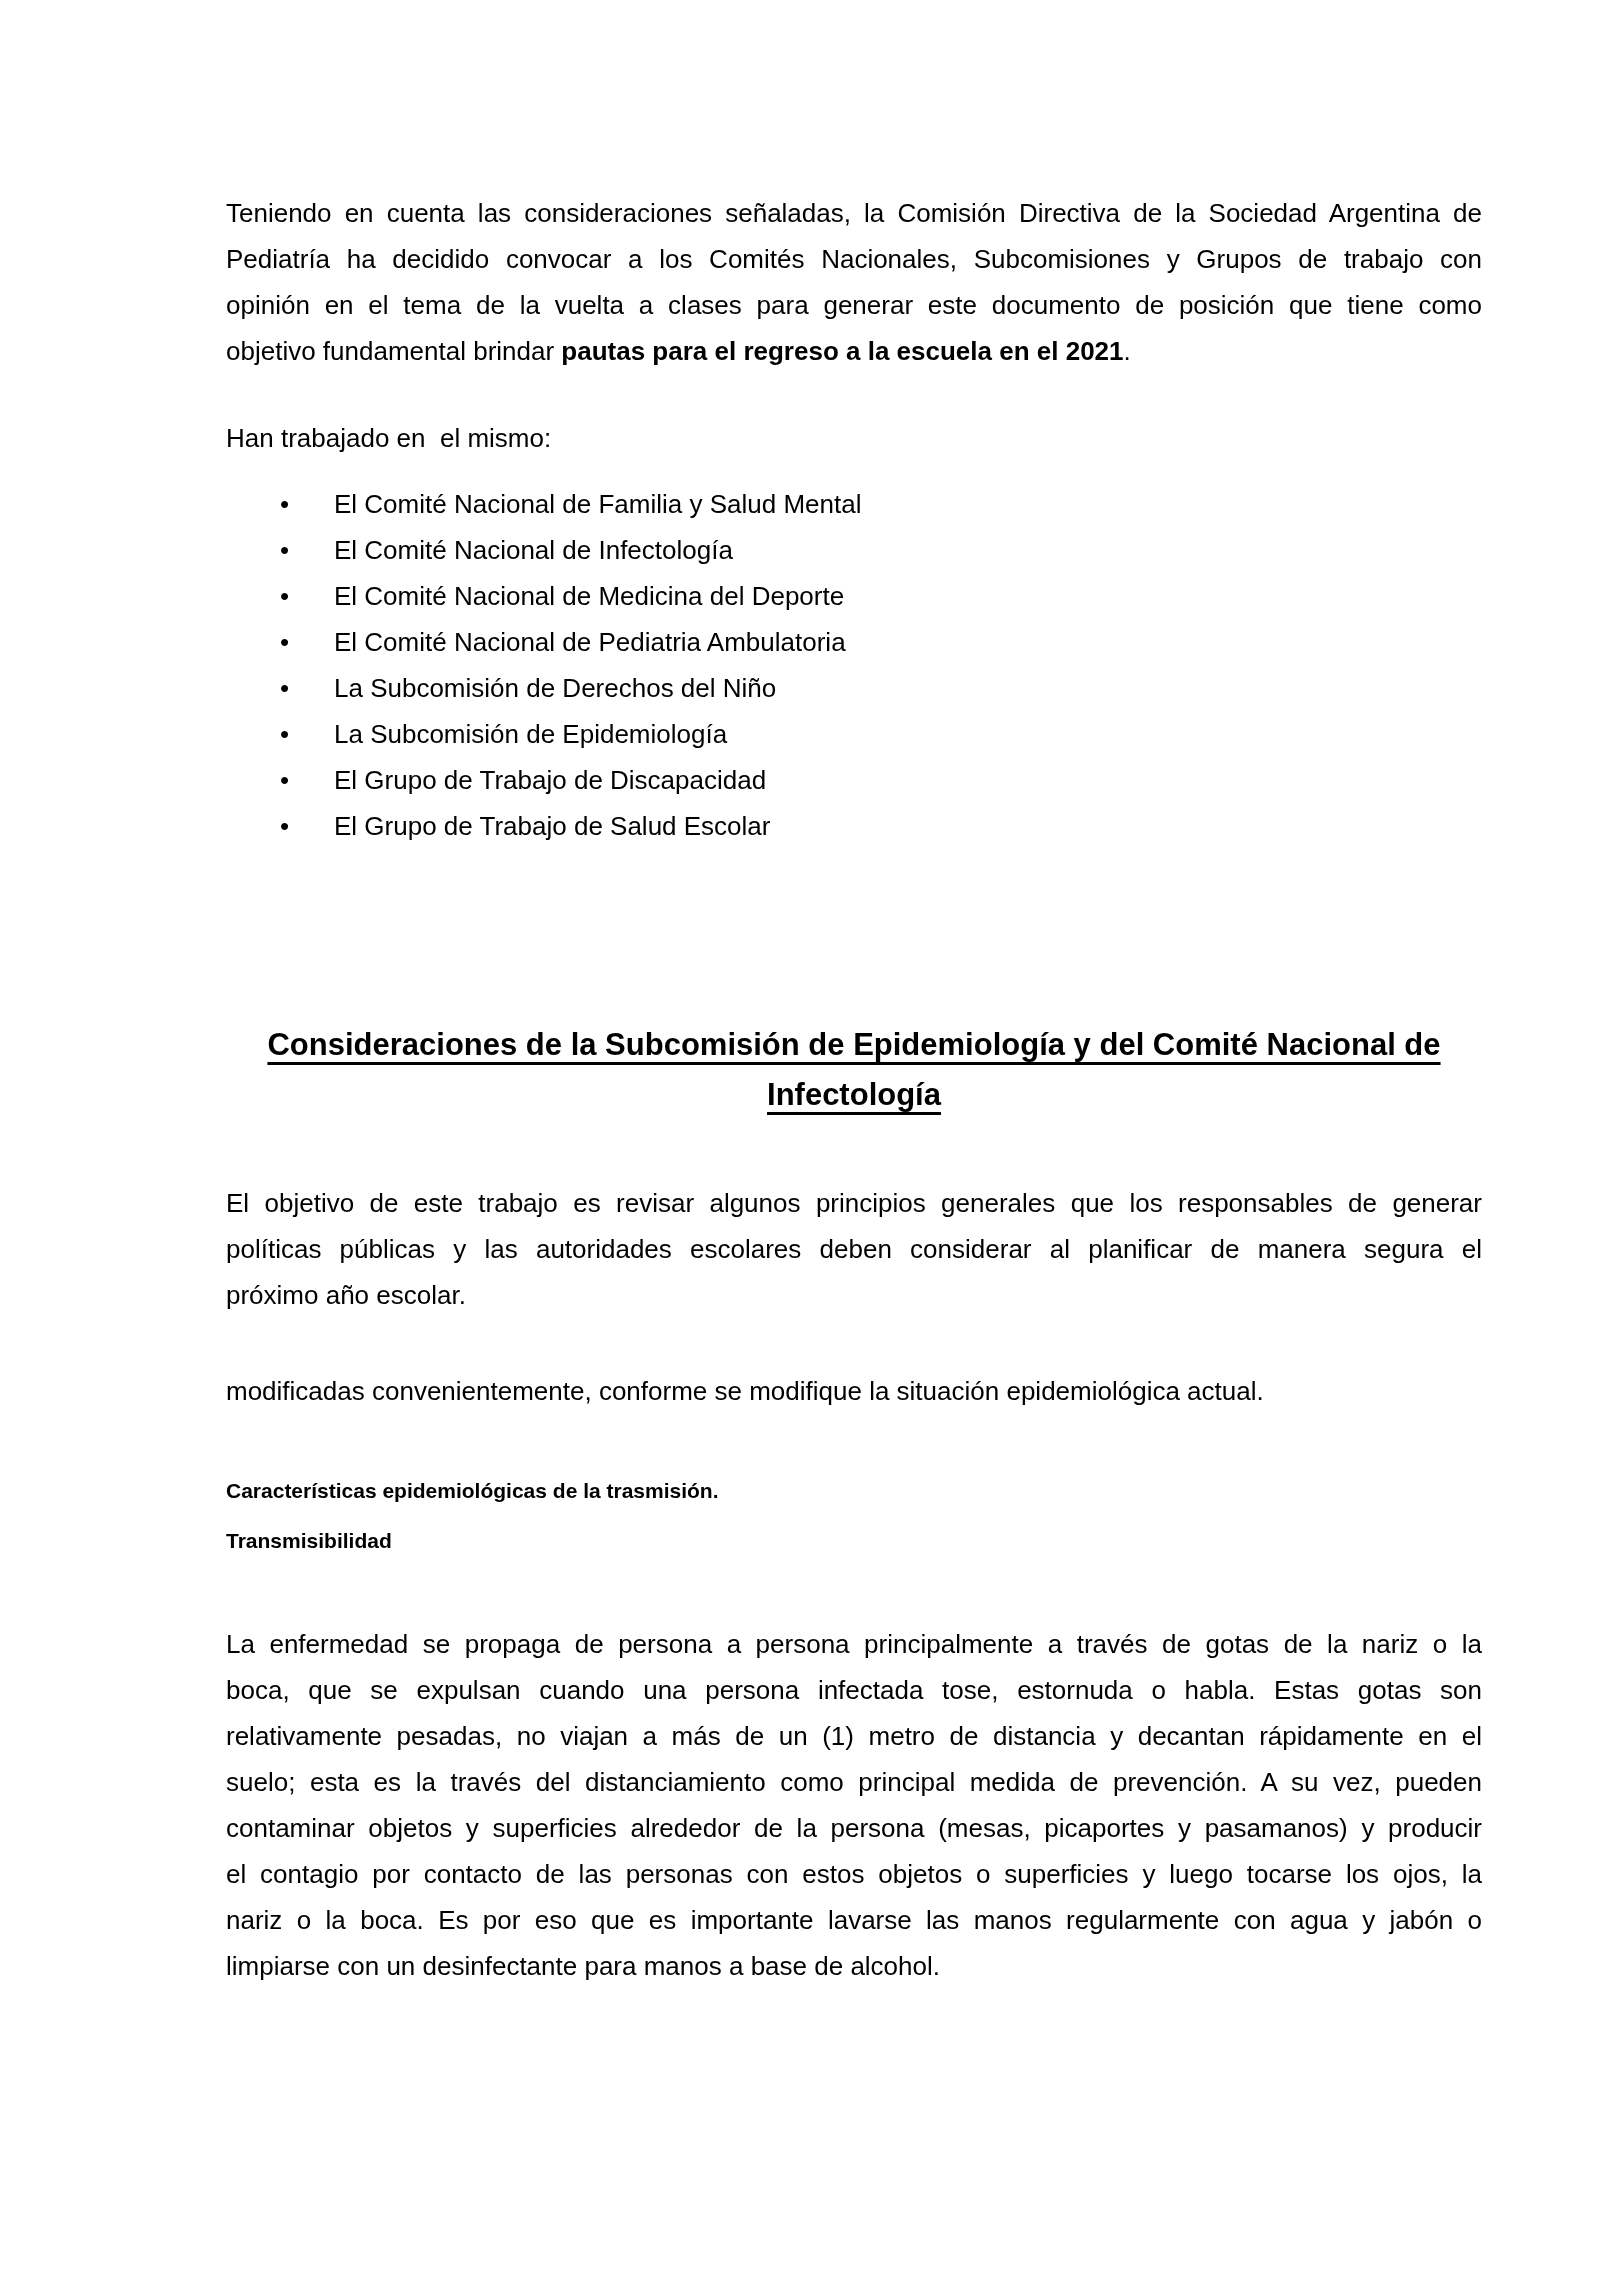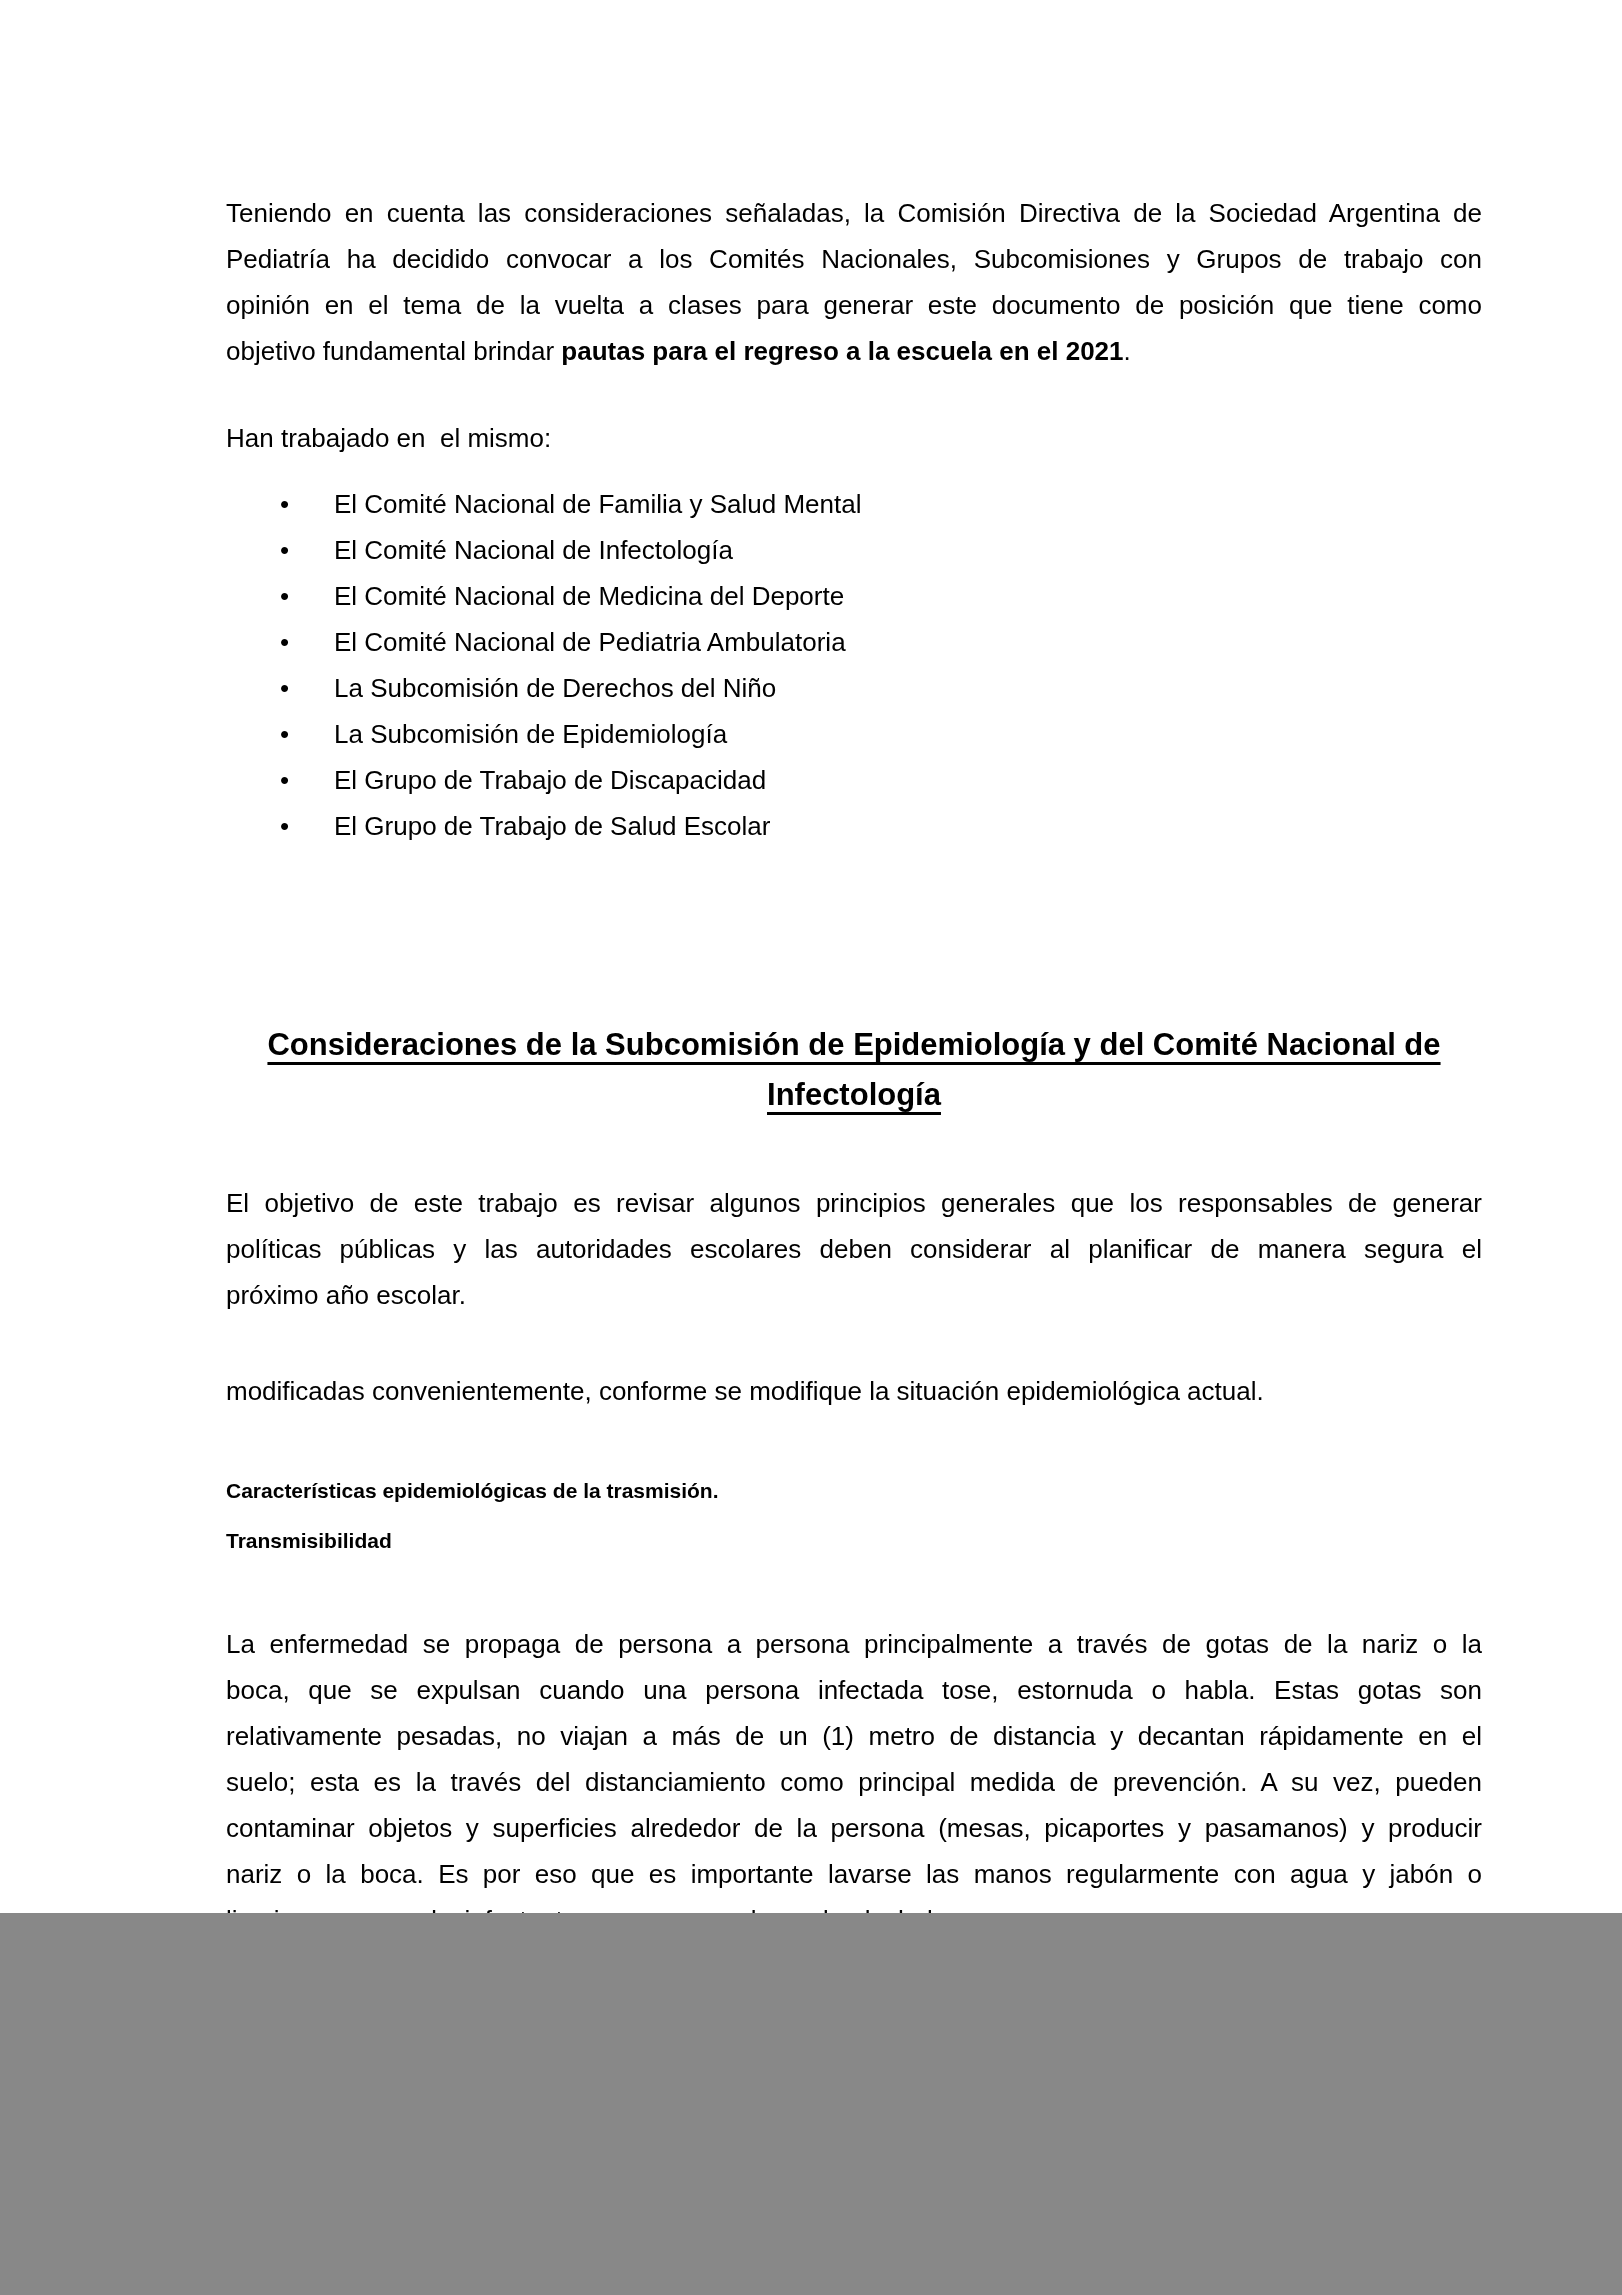--- a/index.html
+++ b/index.html
@@ -3,21 +3,21 @@
 <meta charset="utf-8">
 <style>
   html, body {
     margin: 0;
     padding: 0;
     background: #888;
   }
   .page {
     position: relative;
     width: 1622px;
-    height: 1913px;
+    height: 2295px;
     margin: 0 auto;
     background: #ffffff;
     color: #000000;
     font-family: "Liberation Sans", "DejaVu Sans", sans-serif;
     font-size: 26px;
     line-height: 46px;
     overflow: hidden;
   }
   .content {
     padding: 0 140px 0 226px;
@@ -148,19 +148,20 @@
 
     <div class="subheading subheading-1">Características epidemiológicas de la trasmisión.</div>
     <div class="subheading subheading-2">Transmisibilidad</div>
 
     <p class="para-4">
       <span class="jline">La enfermedad se propaga de persona a persona principalmente a través de gotas de la nariz o la</span>
       <span class="jline">boca, que se expulsan cuando una persona infectada tose, estornuda o habla. Estas gotas son</span>
       <span class="jline">relativamente pesadas, no viajan a más de un (1) metro de distancia y decantan rápidamente en el</span>
       <span class="jline">suelo; esta es la través del distanciamiento como principal medida de prevención. A su vez, pueden</span>
       <span class="jline">contaminar objetos y superficies alrededor de la persona (mesas, picaportes y pasamanos) y producir</span>
+      <span class="jline">el contagio por contacto de las personas con estos objetos o superficies y luego tocarse los ojos, la</span>
       <span class="jline">nariz o la boca. Es por eso que es importante lavarse las manos regularmente con agua y jabón o</span>
       <span class="jline last">limpiarse con un desinfectante para manos a base de alcohol.</span>
     </p>
 
   </div>
 </div>
 
 
 </body></html>

